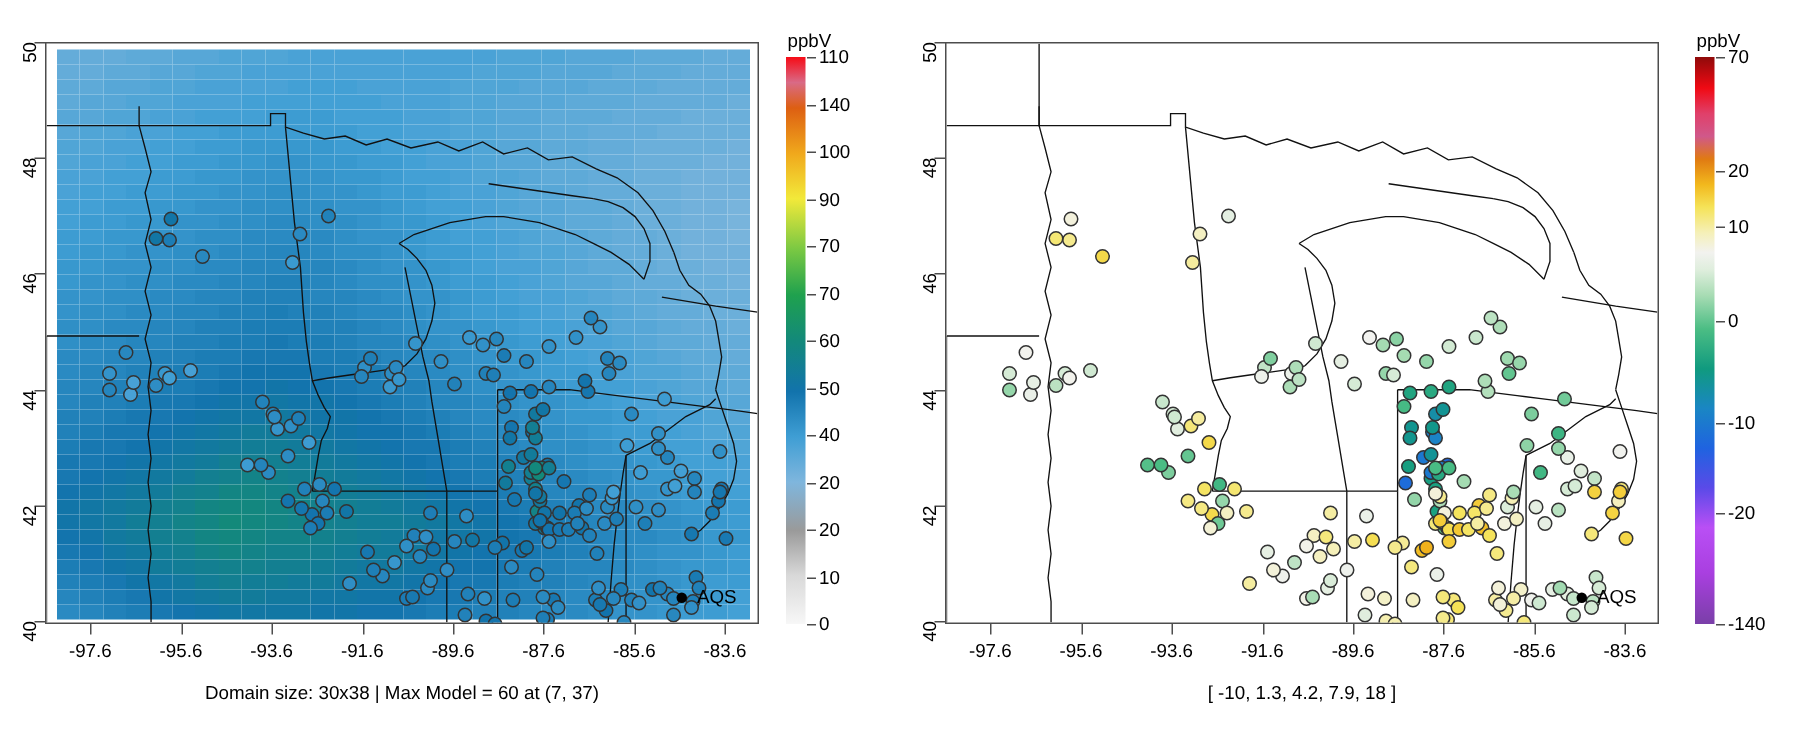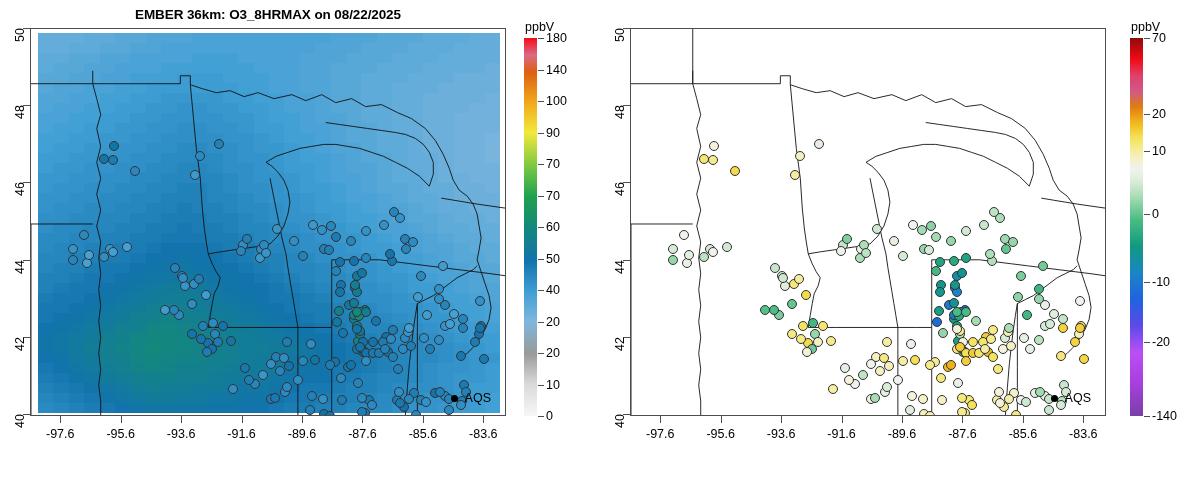--- a/index.html
+++ b/index.html
@@ -54,21 +54,20 @@
   
   .caption{position:absolute;left:0;width:536px;text-align:center;
     font-size:12.5px;line-height:15px;}
   .caption .l1{display:block;}
   .caption .l2{display:block;}
 </style>
 </head>
 <body>
 
 <div class="panel" id="panel-model">
-  <div class="panel-title">EMBER 36km: O3_8HRMAX on 08/22/2025</div>
 
   <div class="plot-frame">
     <div class="plot-inner">
       <div id="model-raster">
           <div style="background: rgb(100, 172, 217);"></div>
           <div style="background: rgb(100, 172, 217);"></div>
           <div style="background: rgb(100, 172, 217);"></div>
           <div style="background: rgb(94, 170, 216);"></div>
           <div style="background: rgb(94, 170, 216);"></div>
           <div style="background: rgb(87, 167, 215);"></div>
@@ -1491,25 +1490,26 @@
         <div class="cb-lab" style="left: 22px; top: 167.5px;">70</div>
         <div class="cb-tick" style="left: 14px; top: 136px;"></div>
         <div class="cb-lab" style="left: 22px; top: 136px;">70</div>
         <div class="cb-tick" style="left: 14px; top: 104.5px;"></div>
         <div class="cb-lab" style="left: 22px; top: 104.5px;">90</div>
         <div class="cb-tick" style="left: 14px; top: 73px;"></div>
         <div class="cb-lab" style="left: 22px; top: 73px;">100</div>
         <div class="cb-tick" style="left: 14px; top: 41.5px;"></div>
         <div class="cb-lab" style="left: 22px; top: 41.5px;">140</div>
         <div class="cb-tick" style="left: 14px; top: 10px;"></div>
-        <div class="cb-lab" style="left: 22px; top: 10px;">180</div>
+        <div class="cb-lab" style="left: 22px; top: 10px;">110</div>
       </div>
   </div>
 
   <div class="caption" style="top:455px;">
+    <span class="l1">Domain size: 30x38 | Max Model = 60 at (7, 37)</span>
   </div>
 </div>
 
 <div class="panel" id="panel-bias">
 
   <div class="plot-frame">
     <div class="plot-inner">
       <svg class="map-svg" viewBox="0 0 476 388" preserveAspectRatio="none">
         <g fill="none" stroke="#111" stroke-width="0.9">
           <path d="M62,42 L62,55 L150,55 L150,47 L160,47 L160,56 L172,60 L186,64 L200,62 L214,68 L228,64 L244,70 L262,66 L276,72 L292,66 L306,74 L322,70 L336,78 L352,76 L368,84 L382,90 L396,100 L406,112 L414,126 L420,140"></path>
@@ -1788,14 +1788,15 @@
         <div class="cb-tick" style="left: 14px; top: 123.4px;"></div>
         <div class="cb-lab" style="left: 22px; top: 123.4px;">10</div>
         <div class="cb-tick" style="left: 14px; top: 85.6px;"></div>
         <div class="cb-lab" style="left: 22px; top: 85.6px;">20</div>
         <div class="cb-tick" style="left: 14px; top: 10px;"></div>
         <div class="cb-lab" style="left: 22px; top: 10px;">70</div>
       </div>
   </div>
 
   <div class="caption" style="top:455px;">
+    <span class="l2">[ -10,   1.3,   4.2,   7.9,   18 ]</span>
   </div>
 </div>
 
 </body></html>

